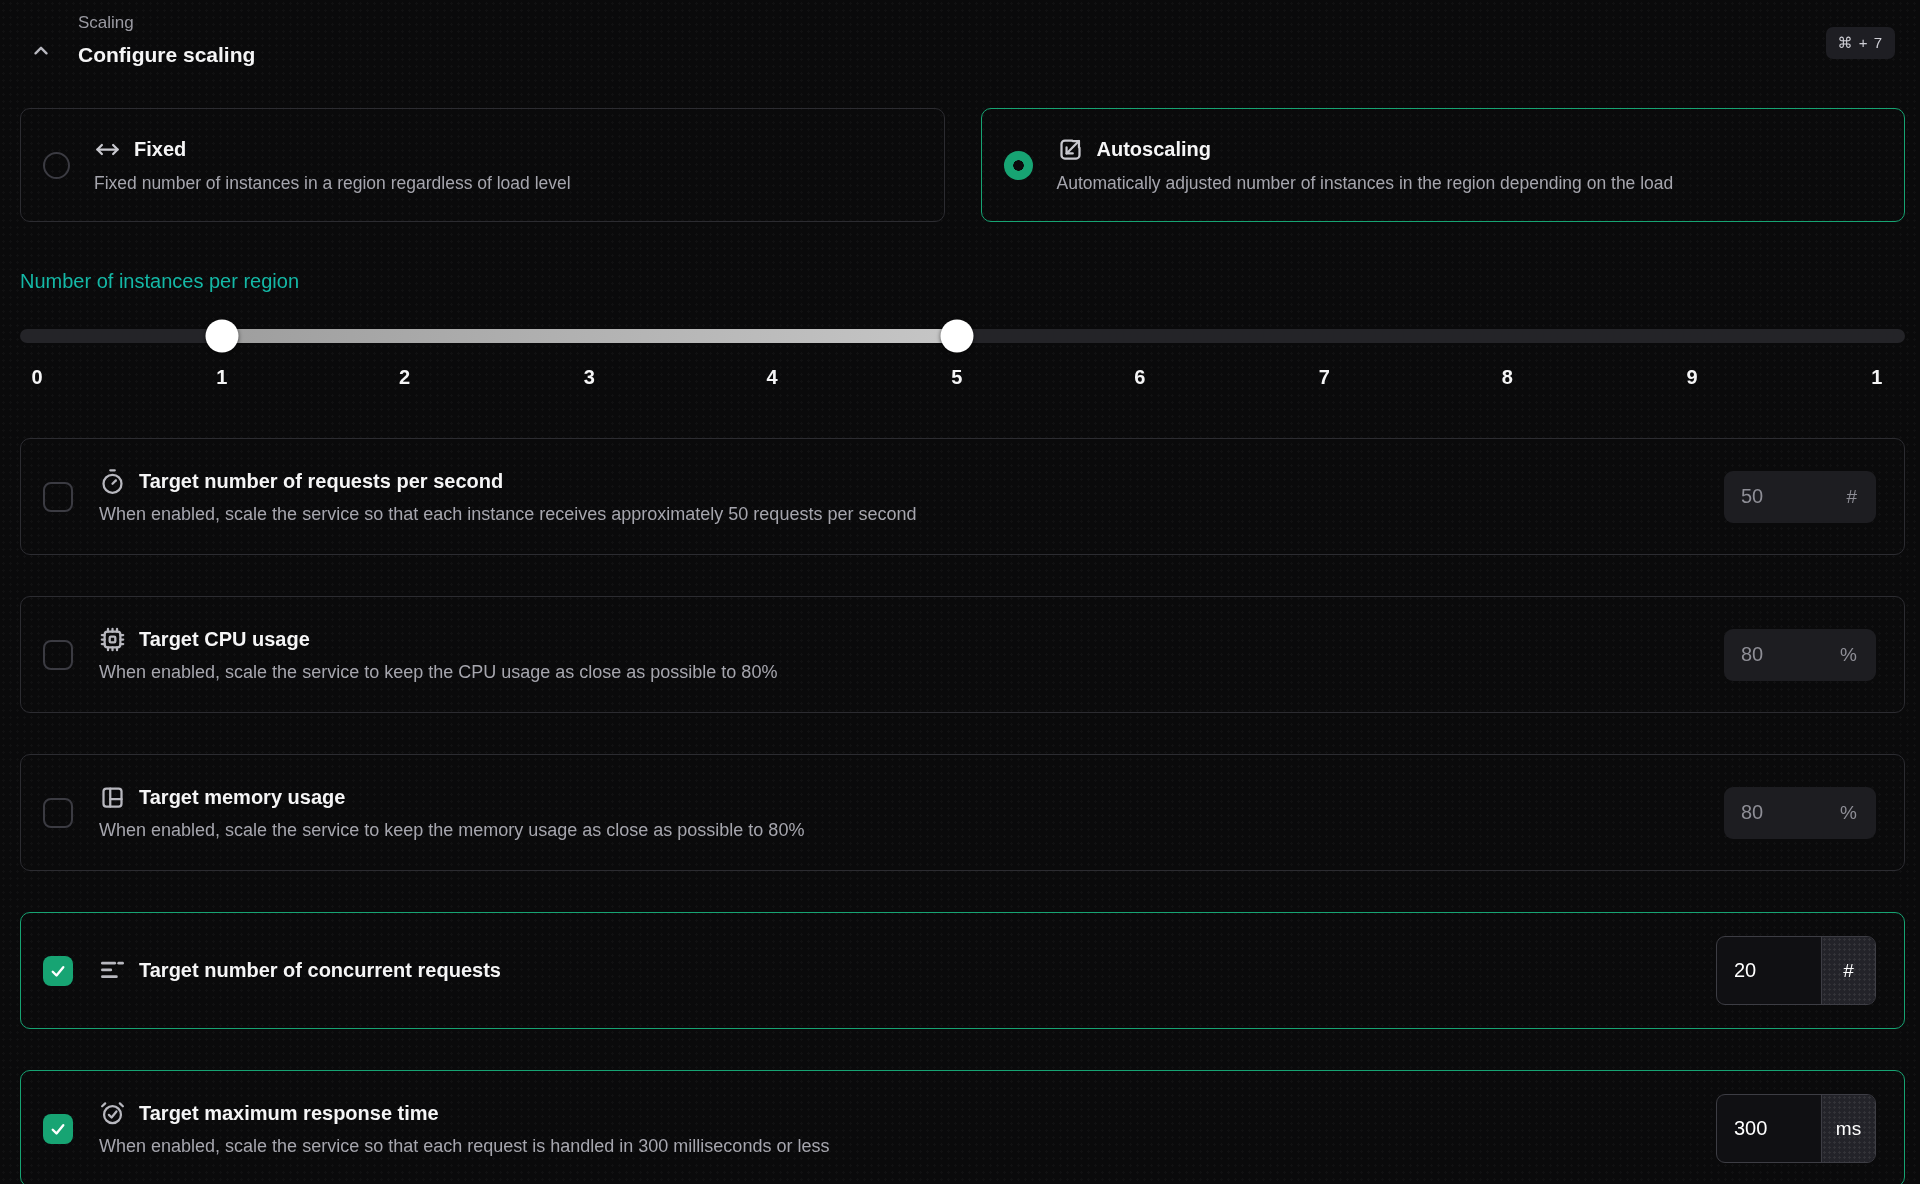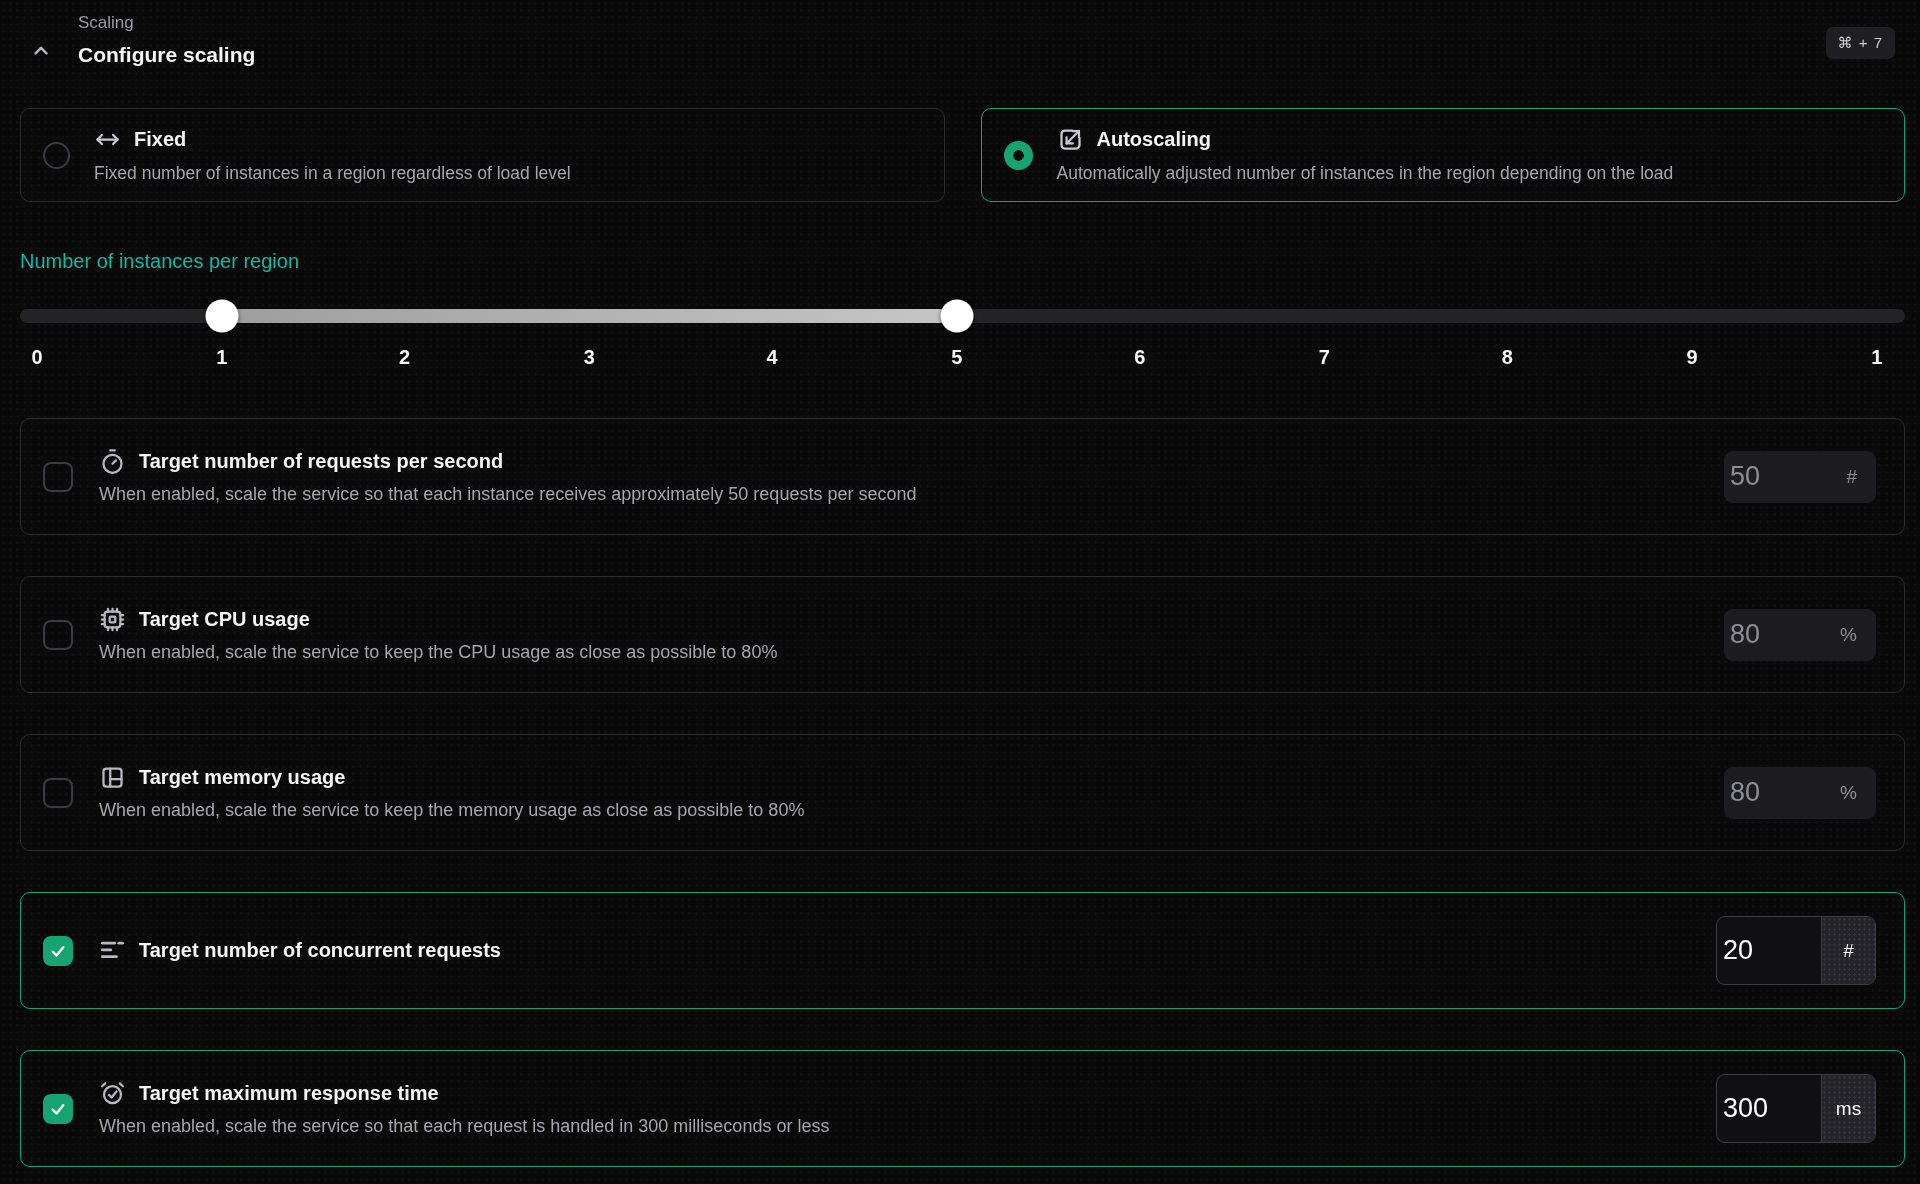--- a/index.html
+++ b/index.html
@@ -22,21 +22,21 @@
   .page-title { font-size:21px; font-weight:bold; margin-top:10px; color:#f5f5f6; }
   .kbd {
     position:absolute; right:10px; top:27px;
     background:#1e1e23; border-radius:7px; padding:7px 12px;
     font-size:15px; color:#cfcfd6; letter-spacing:1px;
   }
 
   
   .modes { display:flex; gap:36px; margin-top:26px; }
   .mode-card {
-    flex:1; height:94px; border:1px solid #2c2c31; border-radius:10px;
+    flex:1; height:114px; border:1px solid #2c2c31; border-radius:10px;
     display:flex; align-items:center; gap:24px; padding:0 24px 0 22px; cursor:pointer;
   }
   .mode-card.selected { border-color:var(--accent,#17a473); }
   .radio { width:27px; height:27px; border-radius:50%; border:2px solid #3b3b42; flex:none; }
   .radio.on { border:none; background:radial-gradient(circle, #0b0b0c 0 5px, var(--accent,#17a473) 5.5px); width:29px; height:29px; }
   .mode-title-row { display:flex; align-items:center; gap:13px; color:#c9c9cf; }
   .mode-title { font-size:20px; font-weight:bold; color:#f5f5f6; }
   .mode-desc { font-size:17.5px; color:#a6a6ae; margin-top:10px; }
 
   
@@ -67,21 +67,21 @@
   .checkbox.on .check { display:block; }
   .target-body { margin-left:26px; flex:1; min-width:0; }
   .target-title-row { display:flex; align-items:center; gap:13px; color:#b8b8bf; }
   .target-title { font-size:20px; font-weight:bold; color:#f5f5f6; }
   .target-desc { font-size:18px; color:#a6a6ae; margin-top:9px; }
 
   
   .value-box { flex:none; display:flex; align-items:stretch; border-radius:9px; overflow:hidden; }
   .value-box input {
     border:none; outline:none; background:transparent; min-width:0;
-    font-family:"Liberation Sans", sans-serif; font-size:27px; padding:0 6px; flex:1; width:100%;
+    font-family:"Liberation Sans", sans-serif; font-size:20px; padding:0 17px; flex:1; width:100%;
   }
   .value-box .unit { display:flex; align-items:center; justify-content:center; font-size:19px; }
   .value-box.off { width:152px; height:52px; background:#1d1d21; }
   .value-box.off input { color:#8e8e96; }
   .value-box.off .unit { color:#8e8e96; padding-right:19px; }
   .value-box.on { width:160px; height:69px; border:1px solid #3d3d44; background:#101013; }
   .value-box.on input { color:#ffffff; }
   .value-box.on .unit {
     width:54px; color:#ffffff; border-left:1px solid #3d3d44; background-color:#232329;
     background-image:radial-gradient(rgba(255,255,255,0.07) 1px, transparent 1.2px); background-size:5px 5px;

